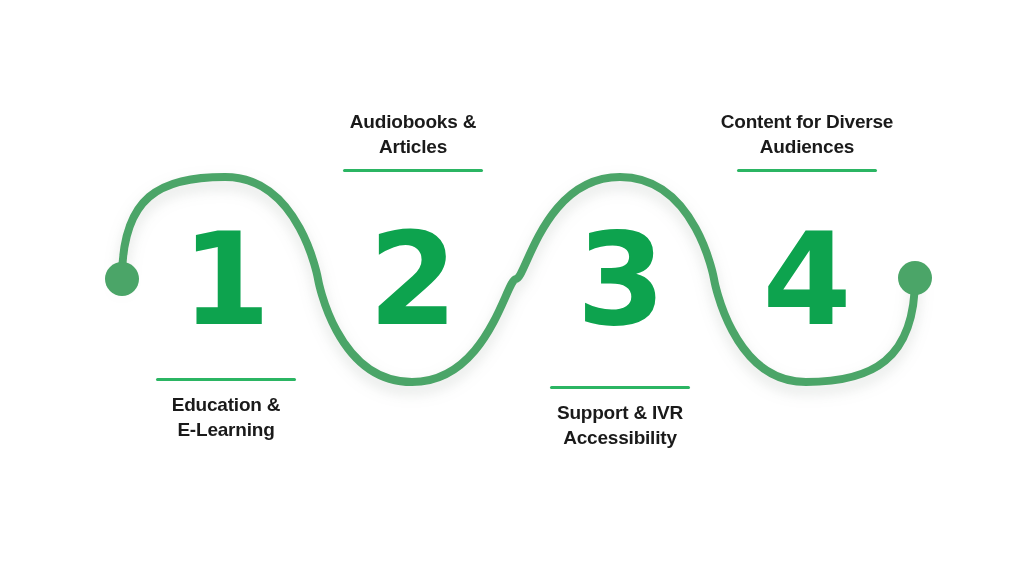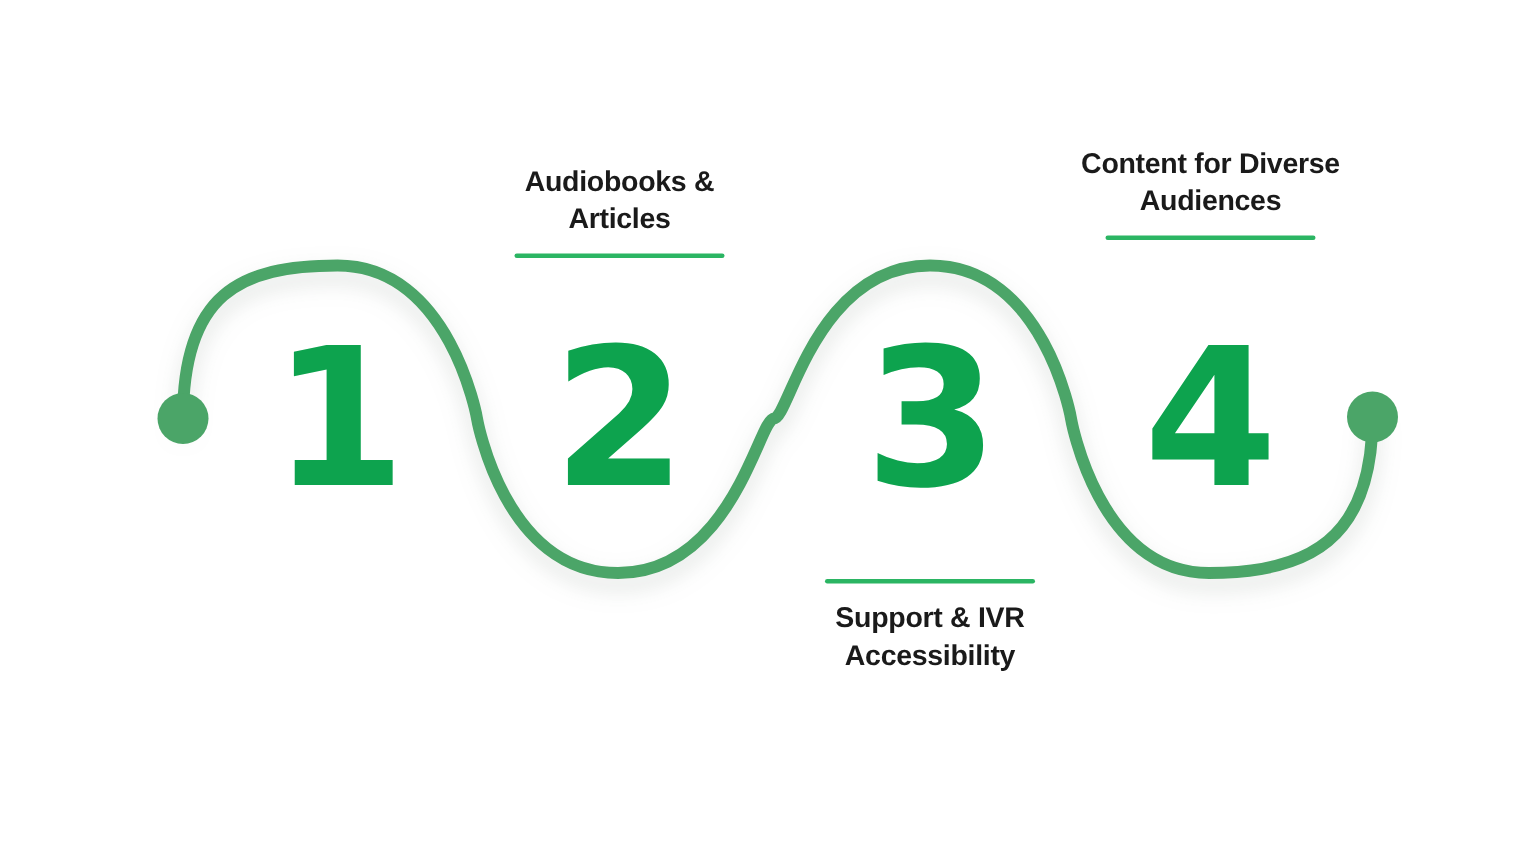--- a/index.html
+++ b/index.html
@@ -89,35 +89,40 @@
                C 696,177 714,279 714,279
                C 714,279 732,382 806,382
                C 872,382 915,360 915,278" fill="none" stroke="#4BA568" stroke-width="8" stroke-linecap="round" stroke-linejoin="round"></path>
     </g>
 
     <circle cx="122" cy="279" r="17" fill="#4BA568"></circle>
     <circle cx="915" cy="278" r="17" fill="#4BA568"></circle>
   </svg>
 
   <div class="step-number" style="left:225px; top:280px;">1</div>
+  <div class="label-block below" style="left:226px; top:378px;">
+    <div class="label-rule"></div>
+    <div class="label-text">Education &amp;
+E-Learning</div>
+  </div>
 
   <div class="step-number" style="left:412px; top:280px;">2</div>
   <div class="label-block above" style="left:413px; top:110px;">
     <div class="label-text">Audiobooks &amp;
 Articles</div>
     <div class="label-rule"></div>
   </div>
 
   <div class="step-number" style="left:620px; top:280px;">3</div>
   <div class="label-block below" style="left:620px; top:386px;">
     <div class="label-rule"></div>
     <div class="label-text">Support &amp; IVR
 Accessibility</div>
   </div>
 
   <div class="step-number" style="left:806px; top:280px;">4</div>
-  <div class="label-block above" style="left:807px; top:98px;">
+  <div class="label-block above" style="left:807px; top:110px;">
     <div class="label-text">Content for Diverse
 Audiences</div>
     <div class="label-rule"></div>
   </div>
 
 </div>
 
 </body></html>

